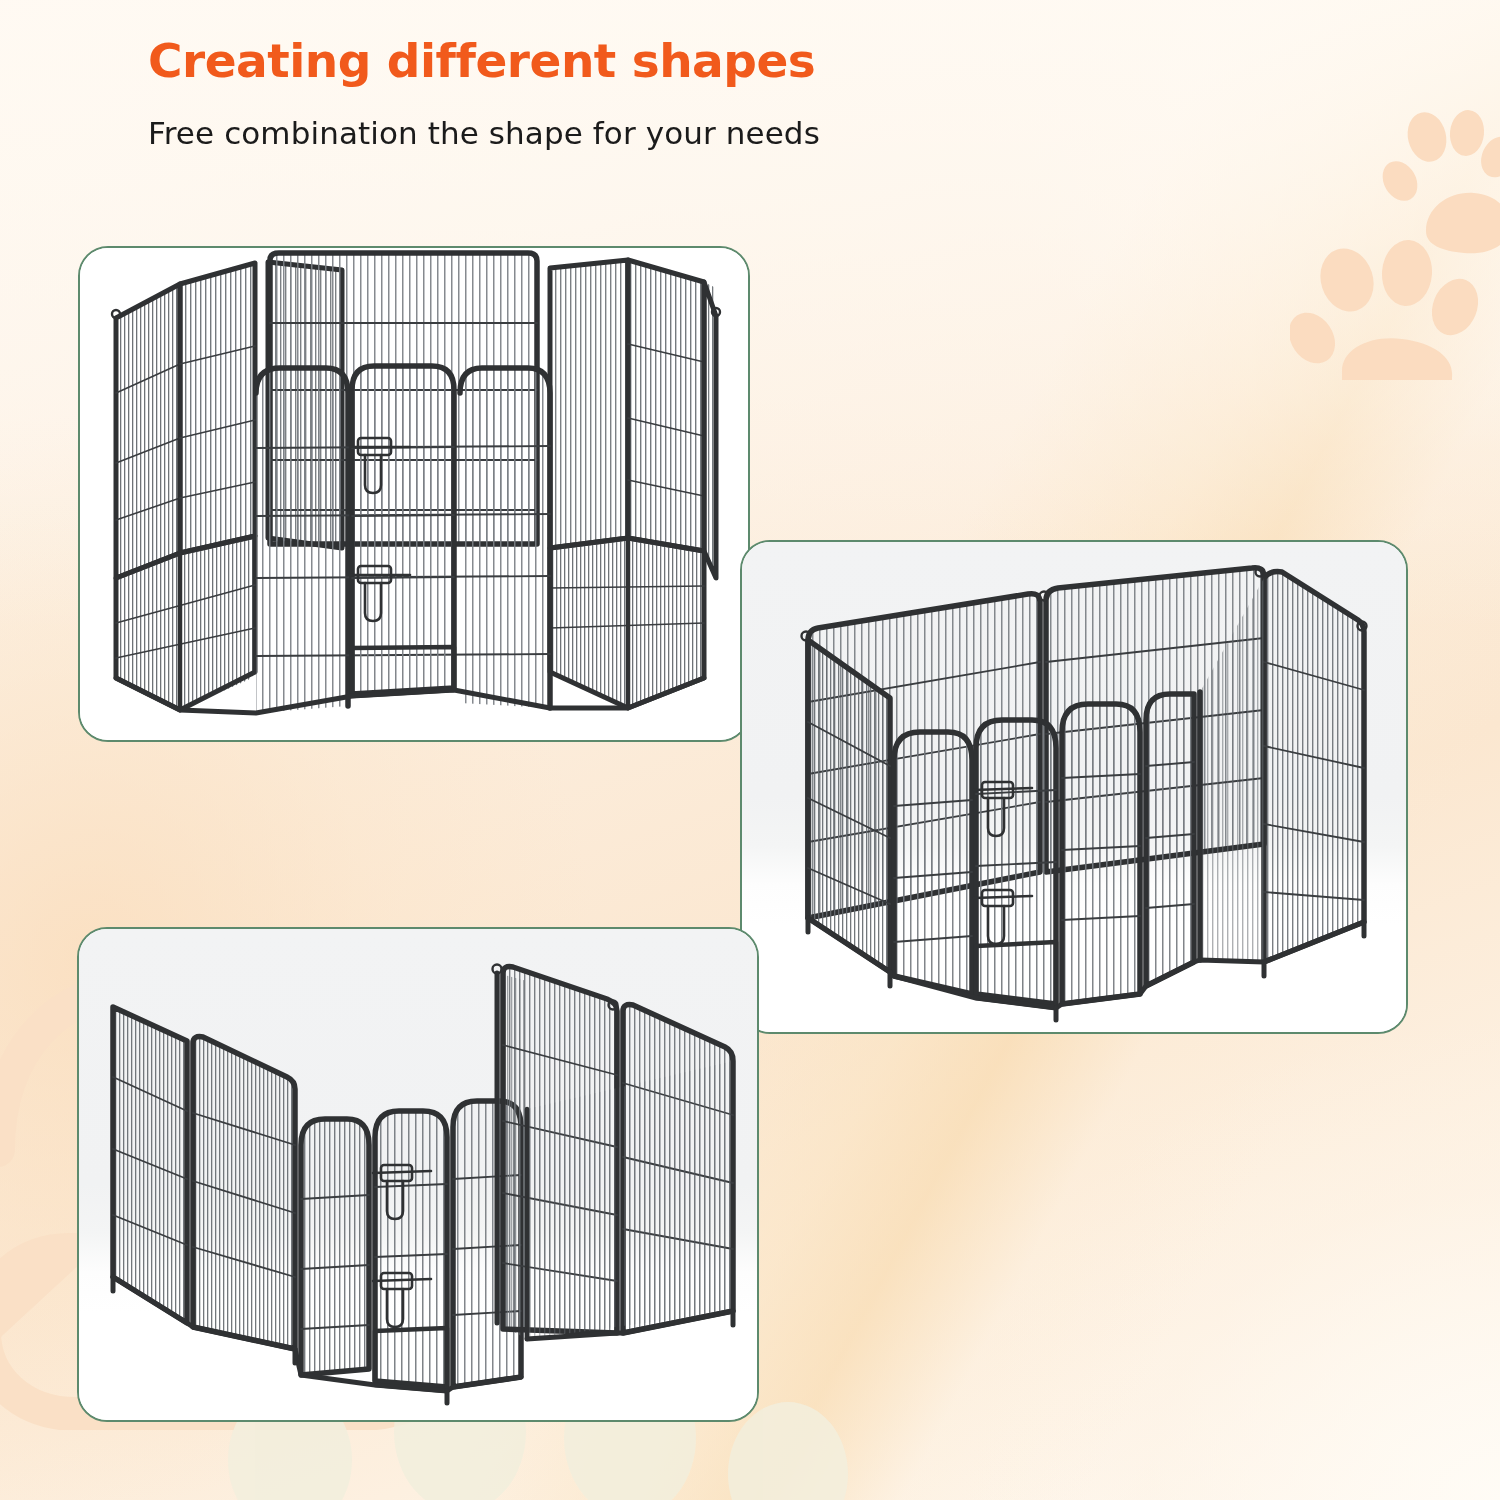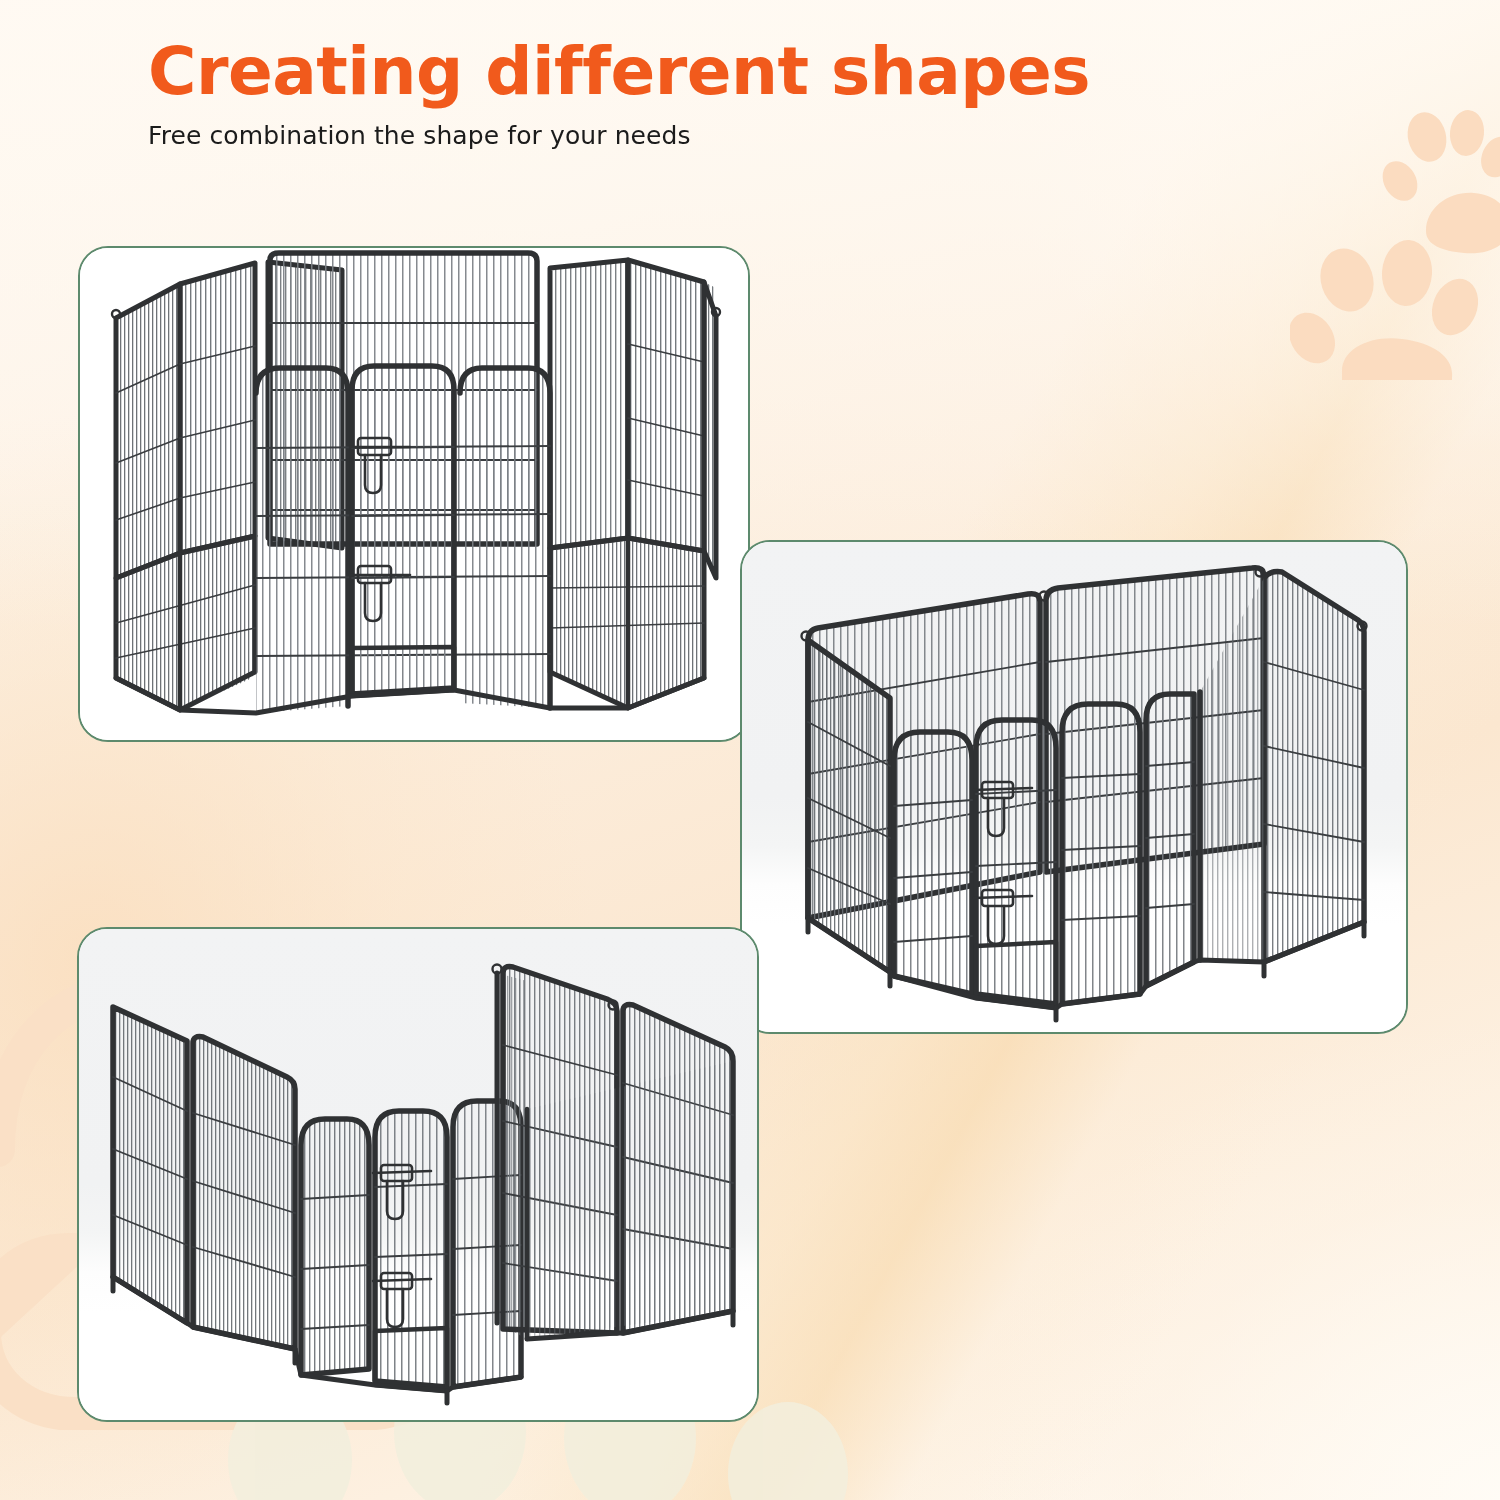--- a/index.html
+++ b/index.html
@@ -83,31 +83,31 @@
   
   #header {
     position: absolute;
     left: 148px;
     top: 36px;
     width: 1120px;
   }
   #page-title {
     margin: 0;
     font-family: "DejaVu Sans", sans-serif;
-    font-size: 66px;
+    font-size: 47px;
     line-height: 1.08;
     font-weight: bold;
     letter-spacing: -0.5px;
     color: #f15a1c;
     white-space: nowrap;
   }
   #page-subtitle {
-    margin: 14px 0 0 0;
+    margin: 28px 0 0 0;
     font-family: "DejaVu Sans", sans-serif;
-    font-size: 25px;
+    font-size: 31px;
     line-height: 1.2;
     font-weight: normal;
     letter-spacing: 0.1px;
     color: #1b1b1b;
     white-space: nowrap;
   }
 
   
   .product-card {
     position: absolute;

